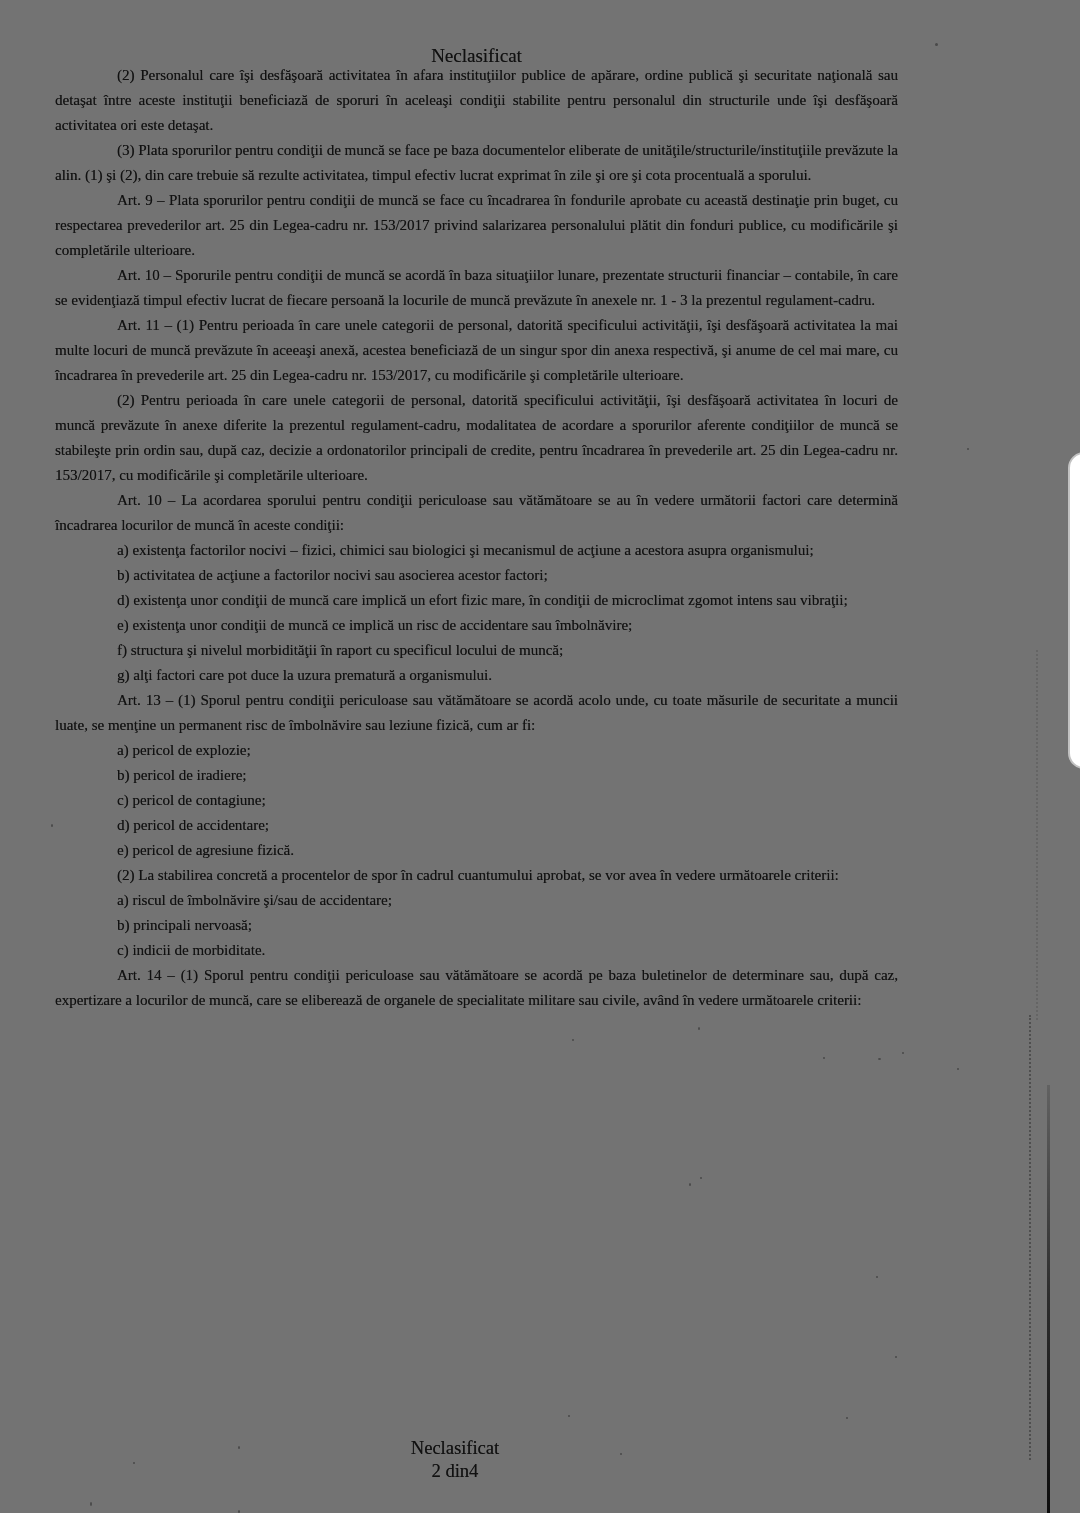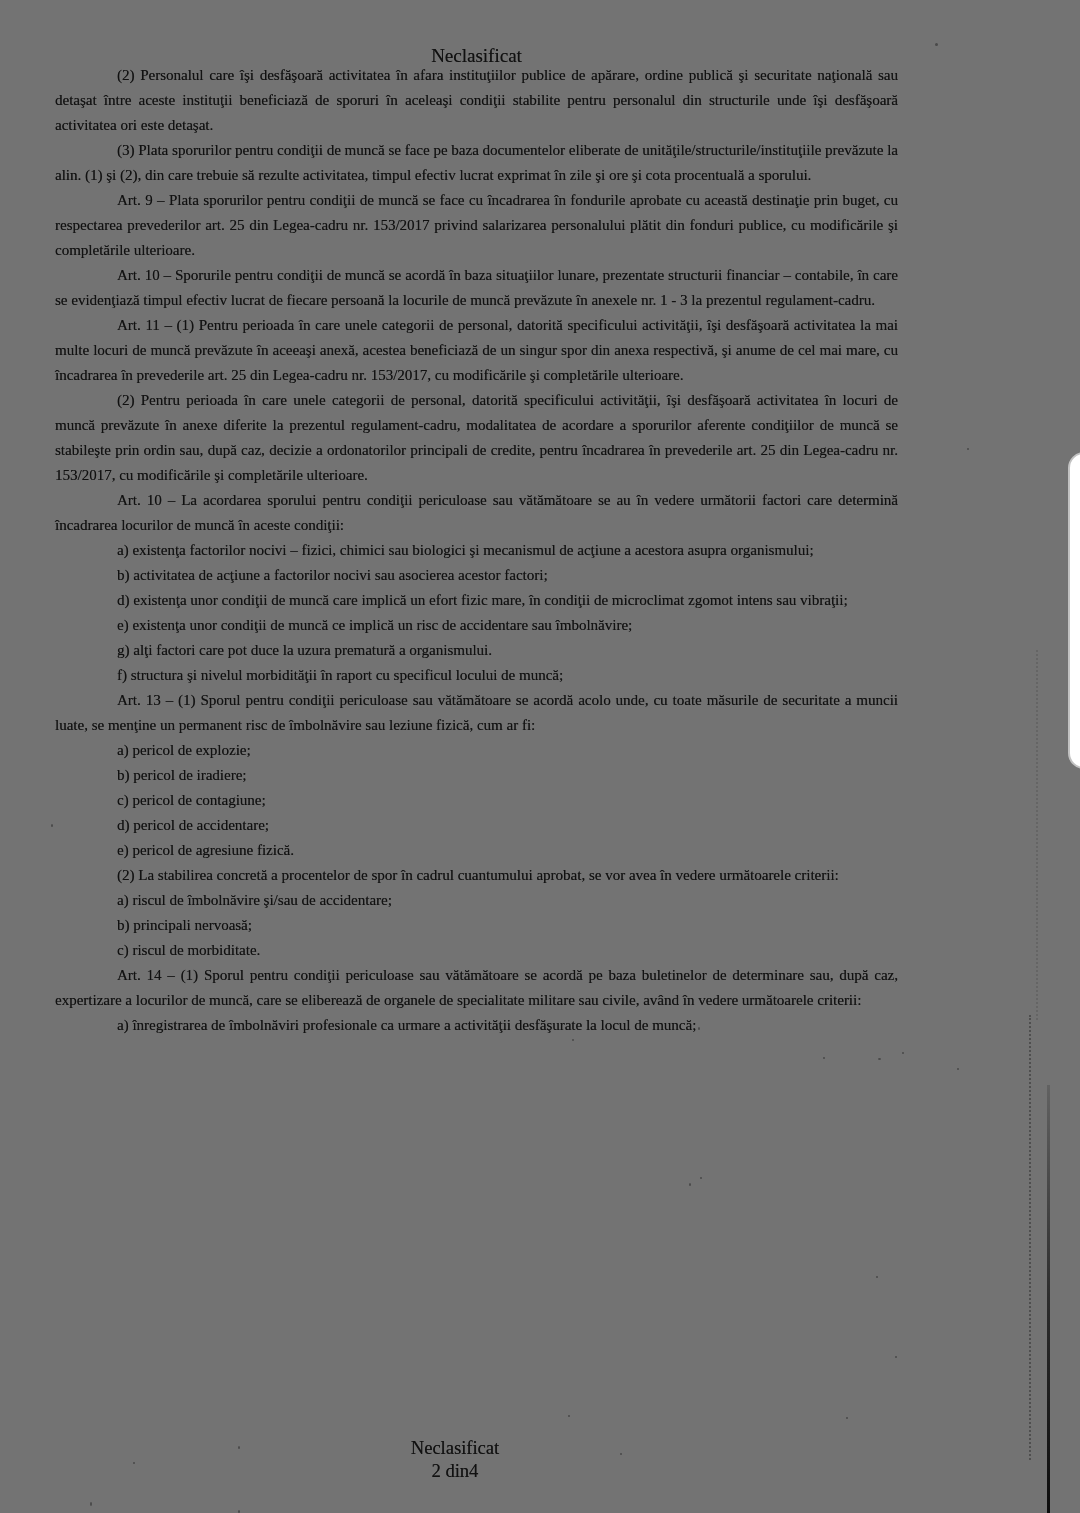--- a/index.html
+++ b/index.html
@@ -73,34 +73,33 @@
     <p><span>(3) Plata sporurilor pentru condiţii de muncă se face pe baza documentelor eliberate de unităţile/structurile/instituţiile prevăzute la alin. (1) şi (2), din care trebuie să rezulte activitatea, timpul efectiv lucrat exprimat în zile şi ore şi cota procentuală a sporului.</span></p>
     <p><span class="b">Art. 9</span><span> – Plata sporurilor pentru condiţii de muncă se face cu încadrarea în fondurile aprobate cu această destinaţie prin buget, cu respectarea prevederilor art. 25 din Legea-cadru nr. 153/2017 privind salarizarea personalului plătit din fonduri publice, cu modificările şi completările ulterioare.</span></p>
     <p><span class="b">Art. 10</span><span> – Sporurile pentru condiţii de muncă se acordă în baza situaţiilor lunare, prezentate structurii financiar – contabile, în care se evidenţiază timpul efectiv lucrat de fiecare persoană la locurile de muncă prevăzute în anexele nr. 1 - 3 la prezentul regulament-cadru.</span></p>
     <p><span class="b">Art. 11</span><span> – (1) Pentru perioada în care unele categorii de personal, datorită specificului activităţii, îşi desfăşoară activitatea la mai multe locuri de muncă prevăzute în aceeaşi anexă, acestea beneficiază de un singur spor din anexa respectivă, şi anume de cel mai mare, cu încadrarea în prevederile art. 25 din Legea-cadru nr. 153/2017, cu modificările şi completările ulterioare.</span></p>
     <p><span>(2) Pentru perioada în care unele categorii de personal, datorită specificului activităţii, îşi desfăşoară activitatea în locuri de muncă prevăzute în anexe diferite la prezentul regulament-cadru, modalitatea de acordare a sporurilor aferente condiţiilor de muncă se stabileşte prin ordin sau, după caz, decizie a ordonatorilor principali de credite, pentru încadrarea în prevederile art. 25 din Legea-cadru nr. 153/2017, cu modificările şi completările ulterioare.</span></p>
     <p><span class="b">Art. 10</span><span> – La acordarea sporului pentru condiţii periculoase sau vătămătoare se au în vedere următorii factori care determină încadrarea locurilor de muncă în aceste condiţii:</span></p>
     <p><span>a) existenţa factorilor nocivi – fizici, chimici sau biologici şi mecanismul de acţiune a acestora asupra organismului;</span></p>
     <p><span>b) activitatea de acţiune a factorilor nocivi sau asocierea acestor factori;</span></p>
     <p><span>d) existenţa unor condiţii de muncă care implică un efort fizic mare, în condiţii de microclimat zgomot intens sau vibraţii;</span></p>
     <p><span>e) existenţa unor condiţii de muncă ce implică un risc de accidentare sau îmbolnăvire;</span></p>
+    <p><span>f) structura şi nivelul morbidităţii în raport cu specificul locului de muncă;</span></p>
     <p><span>g) alţi factori care pot duce la uzura prematură a organismului.</span></p>
-    <p><span>f) structura şi nivelul morbidităţii în raport cu specificul locului de muncă;</span></p>
     <p><span class="b">Art. 13</span><span> – (1) Sporul pentru condiţii periculoase sau vătămătoare se acordă acolo unde, cu toate măsurile de securitate a muncii luate, se menţine un permanent risc de îmbolnăvire sau leziune fizică, cum ar fi:</span></p>
     <p><span>a)  pericol de explozie;</span></p>
     <p><span>b)  pericol de iradiere;</span></p>
     <p><span>c)  pericol de contagiune;</span></p>
     <p><span>d)  pericol de accidentare;</span></p>
     <p><span>e)  pericol de agresiune fizică.</span></p>
     <p><span>(2) La stabilirea concretă a procentelor de spor în cadrul cuantumului aprobat, se vor avea în vedere următoarele criterii:</span></p>
     <p><span>a)  riscul de îmbolnăvire şi/sau de accidentare;</span></p>
     <p><span>b)  principali nervoasă;</span></p>
-    <p><span>c)  riscul de morbiditate.</span></p>
+    <p><span>c)  indicii de morbiditate.</span></p>
     <p><span class="b">Art. 14</span><span> – (1) Sporul pentru condiţii periculoase sau vătămătoare se acordă pe baza buletinelor de determinare sau, după caz, expertizare a locurilor de muncă, care se eliberează de organele de specialitate militare sau civile, având în vedere următoarele criterii:</span></p>
-    <p><span>a) înregistrarea de îmbolnăviri profesionale ca urmare a activităţii desfăşurate la locul de muncă;</span></p>
   </div>
 
   <div class="cls-footer">
     <div>Neclasificat</div>
     <div>2 din4</div>
   </div>
 
   <div class="scroll-thumb"></div>
 
   <div class="artifacts">

